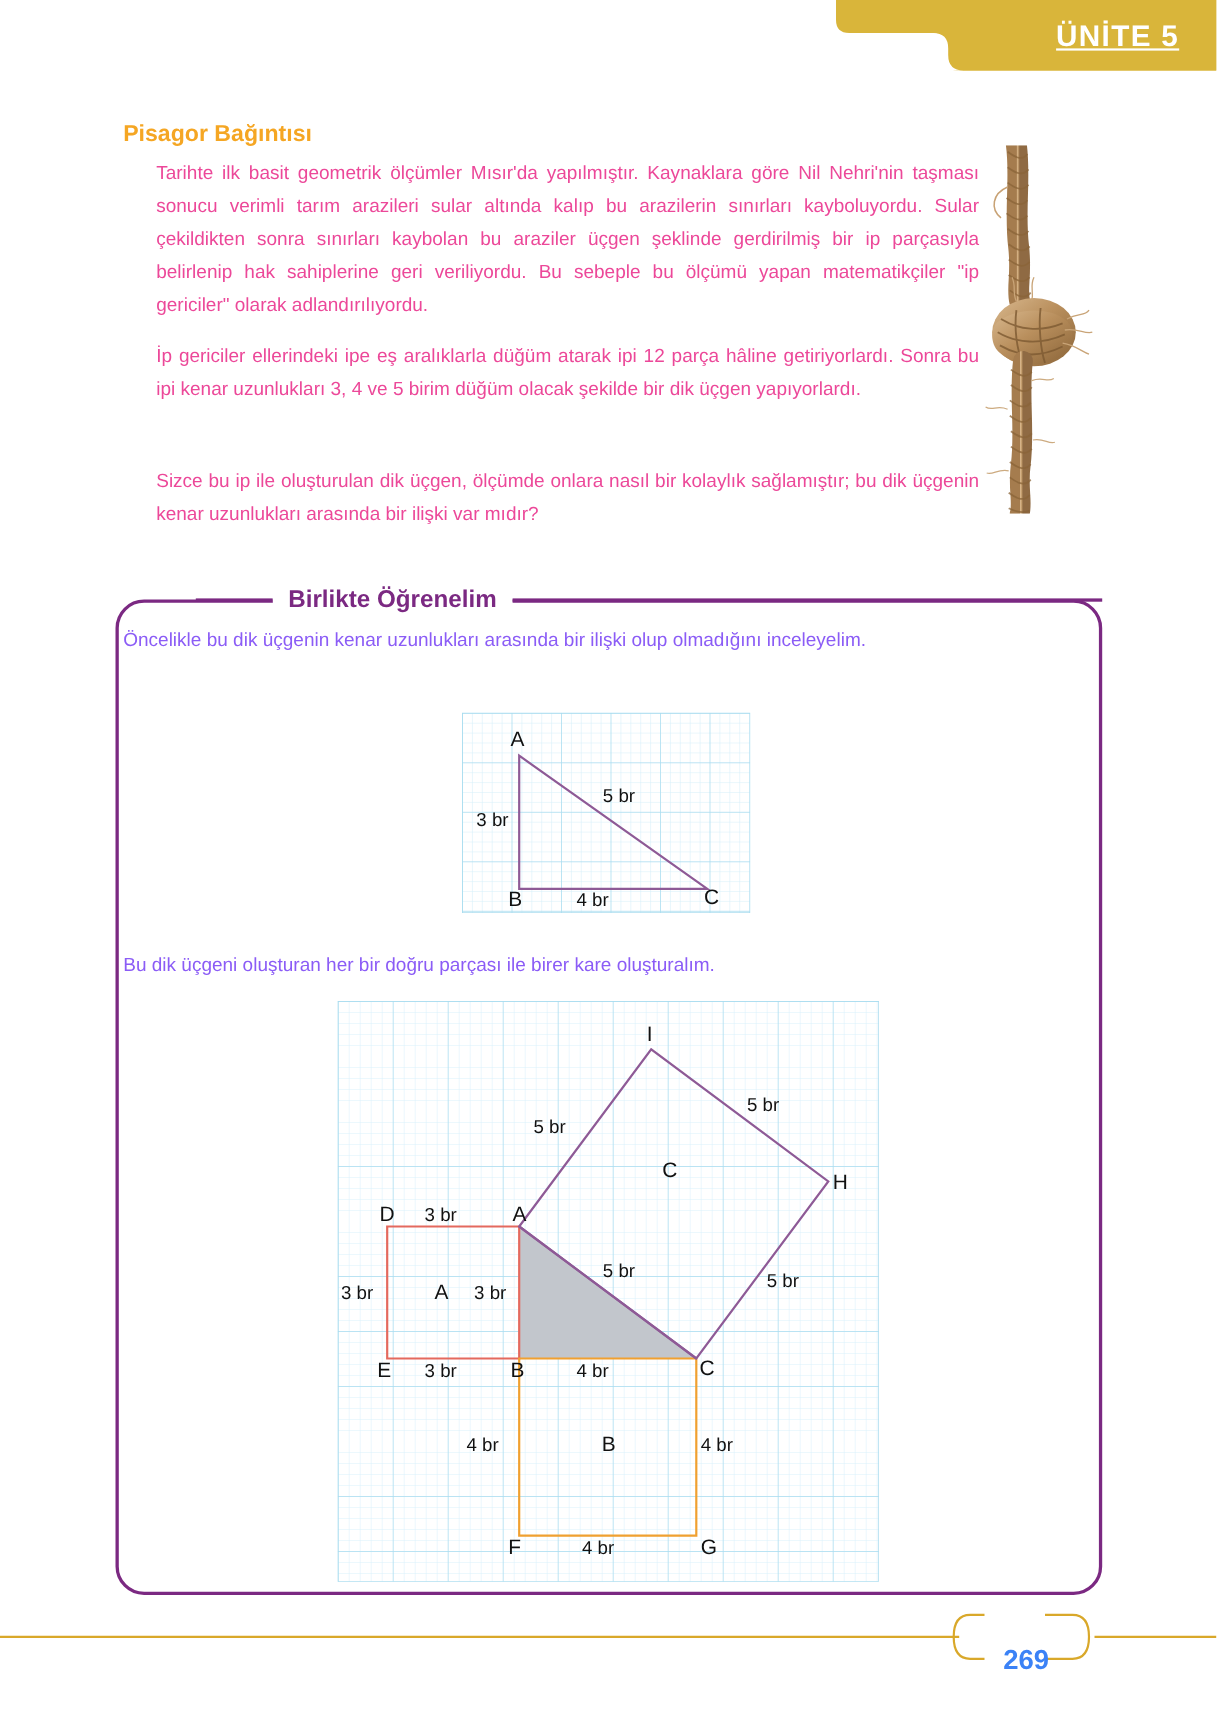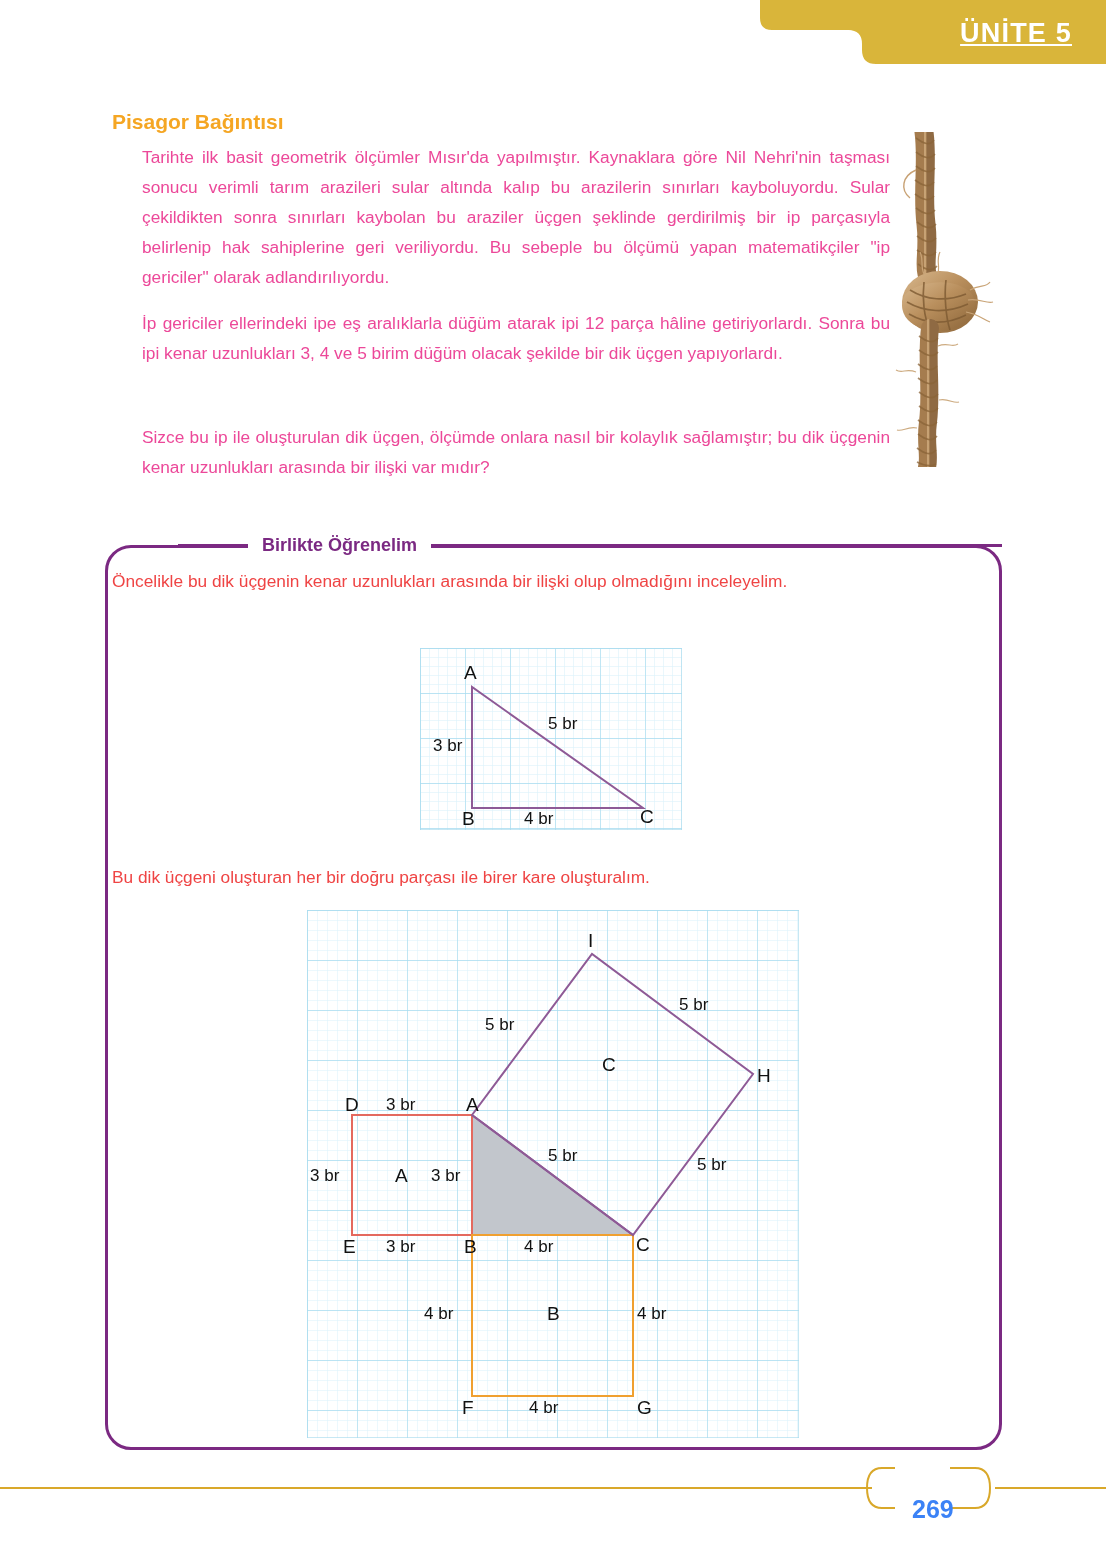--- a/index.html
+++ b/index.html
@@ -79,35 +79,35 @@
     left: 105px; top: 531px;
     width: 897px; height: 28px;
     display: flex;
     align-items: center;
     pointer-events: none;
   }
   .legend-gap-left { width: 73px; height: 3px; }
   .legend-rule { height: 3px; background: #7b2982; flex: 0 0 auto; }
   .legend-title {
     color: #7b2982;
-    font-size: 18px;
+    font-size: 22px;
     font-weight: bold;
     padding: 0 14px;
     background: #ffffff;
     white-space: nowrap;
     font-family: "Liberation Sans", sans-serif;
   }
 
   .box-text {
     position: absolute;
     left: 112px;
     width: 800px;
     font-size: 17.3px;
     line-height: 28px;
-    color: #ef4444;
+    color: #8b5cf6;
   }
   #boxtext1 { top: 567px; }
   #boxtext2 { top: 828px; margin-top: 35px; }
 
   
   .fig { position: absolute; }
   #fig1 { left: 420px; top: 648px; width: 262px; height: 182px; }
   #fig2 { left: 307px; top: 910px; width: 492px; height: 528px; }
 
   .fig svg { display: block; }

